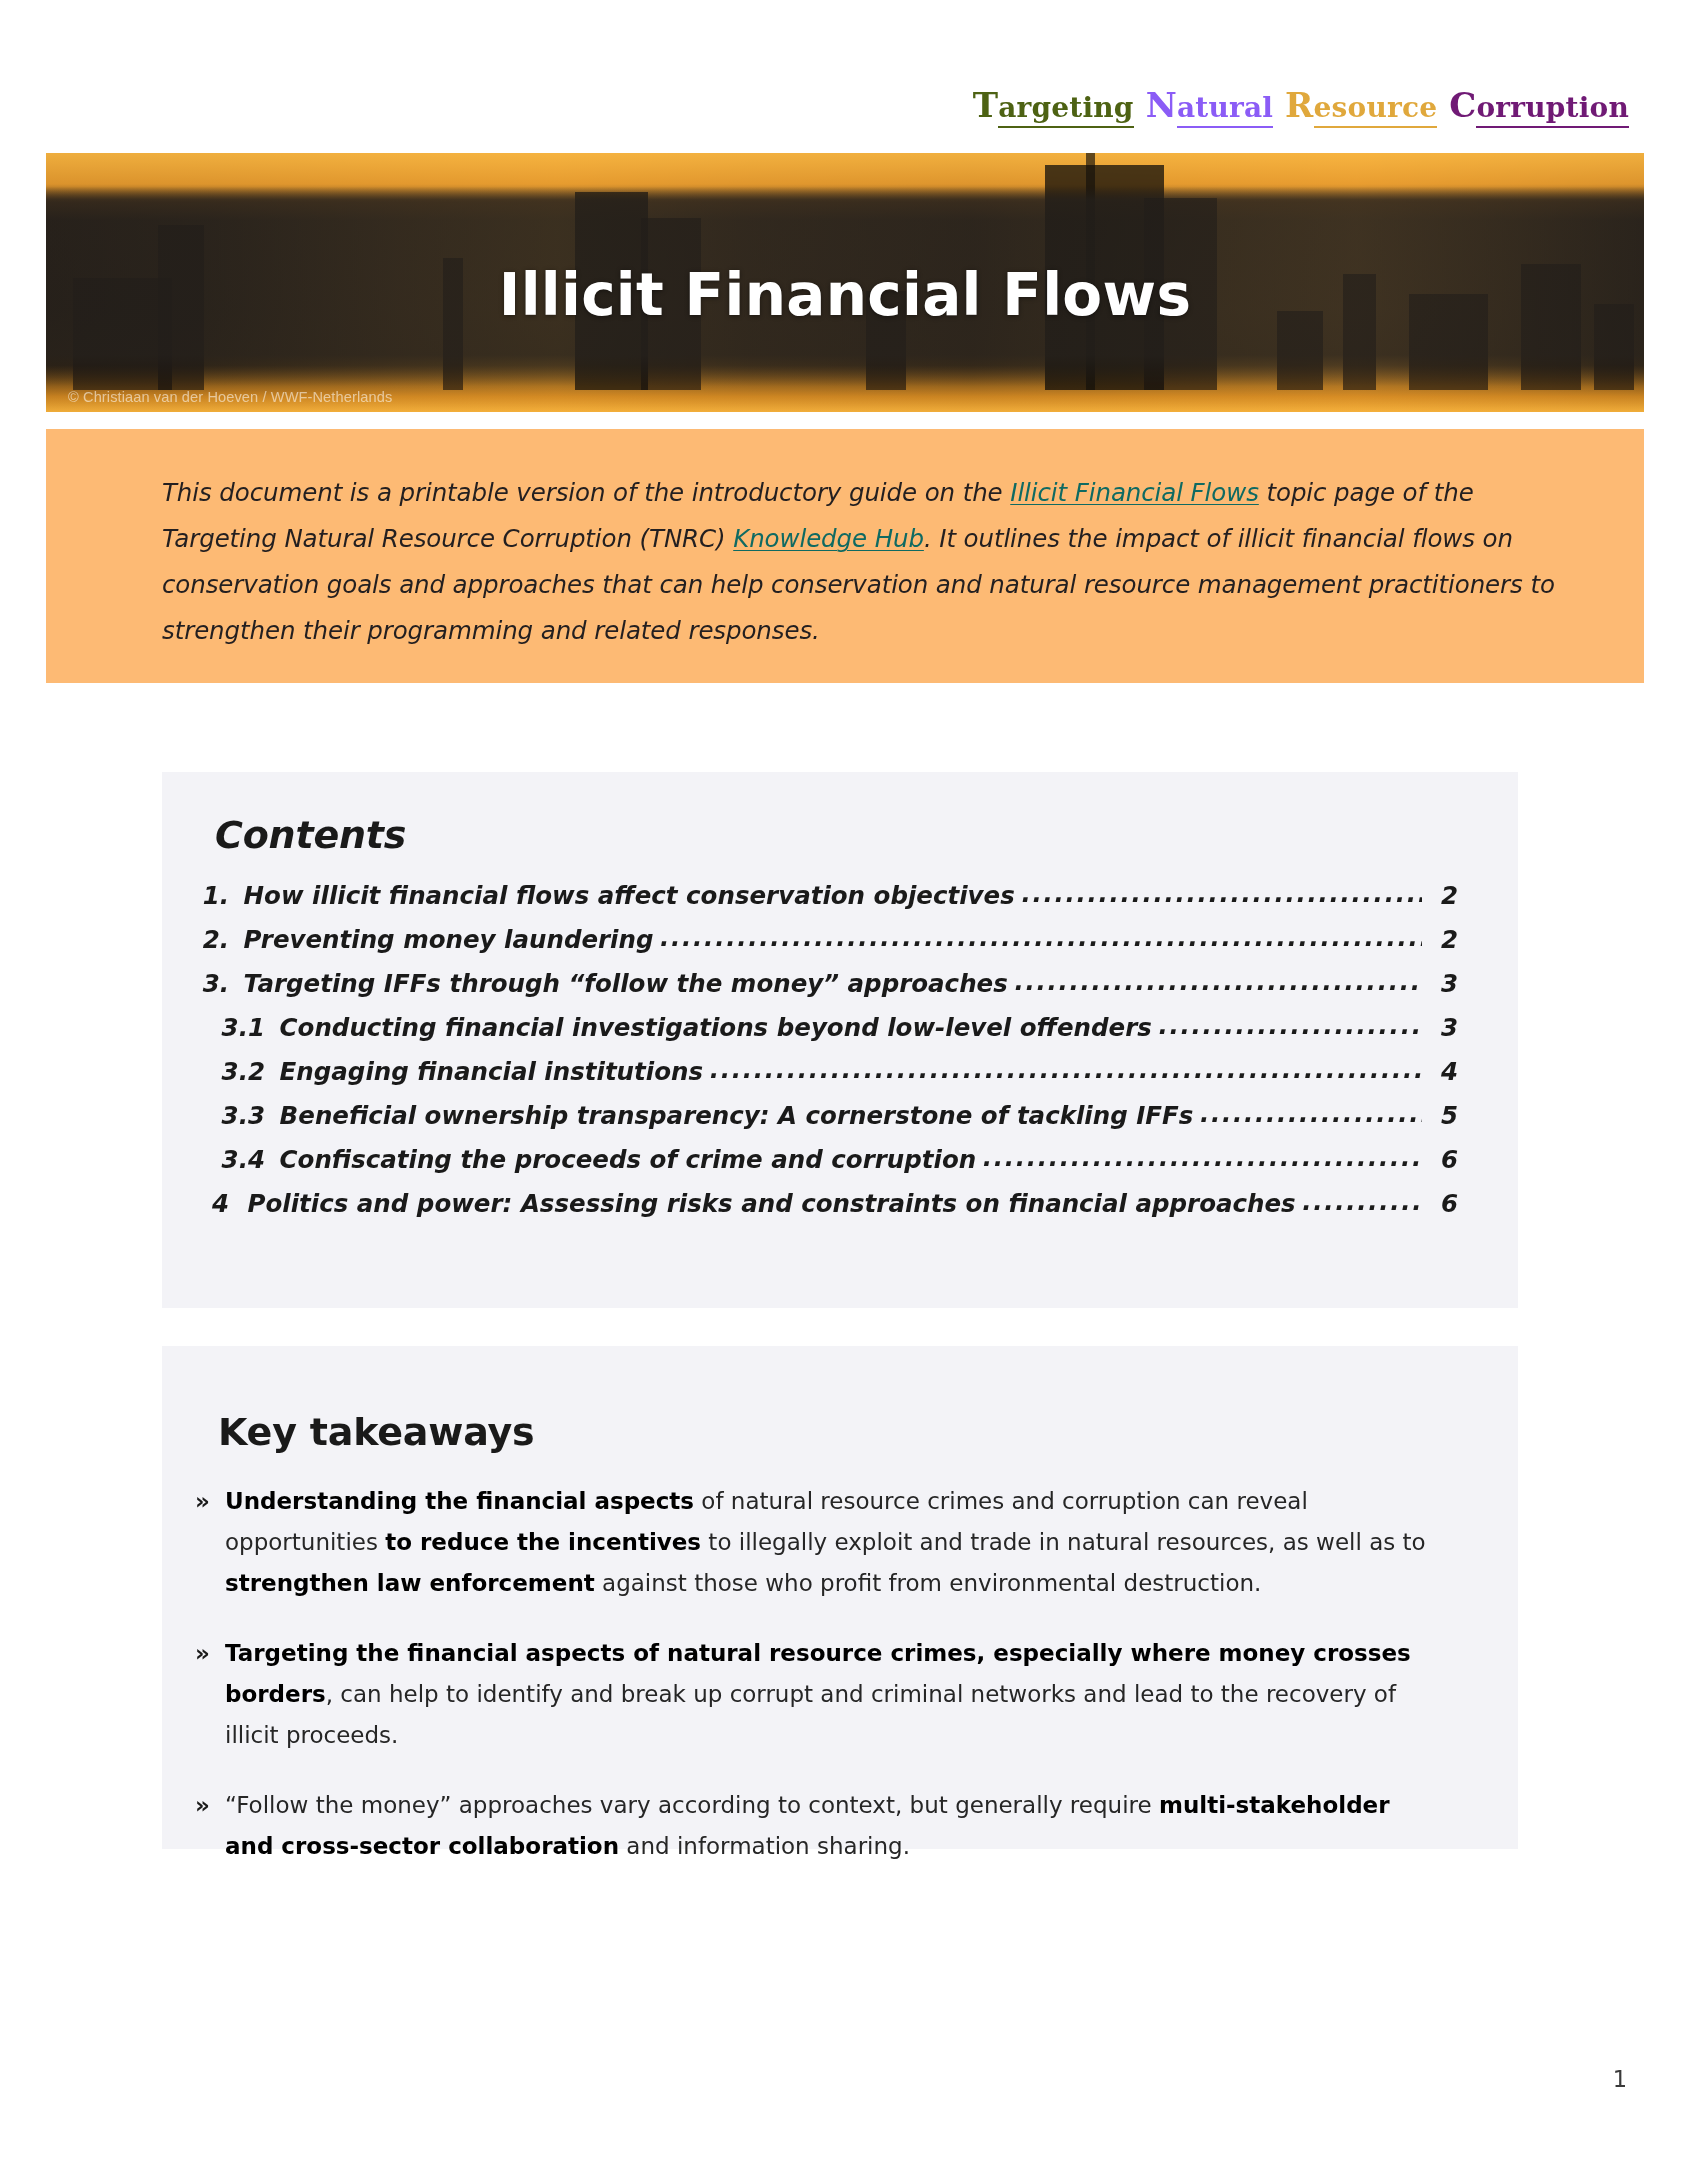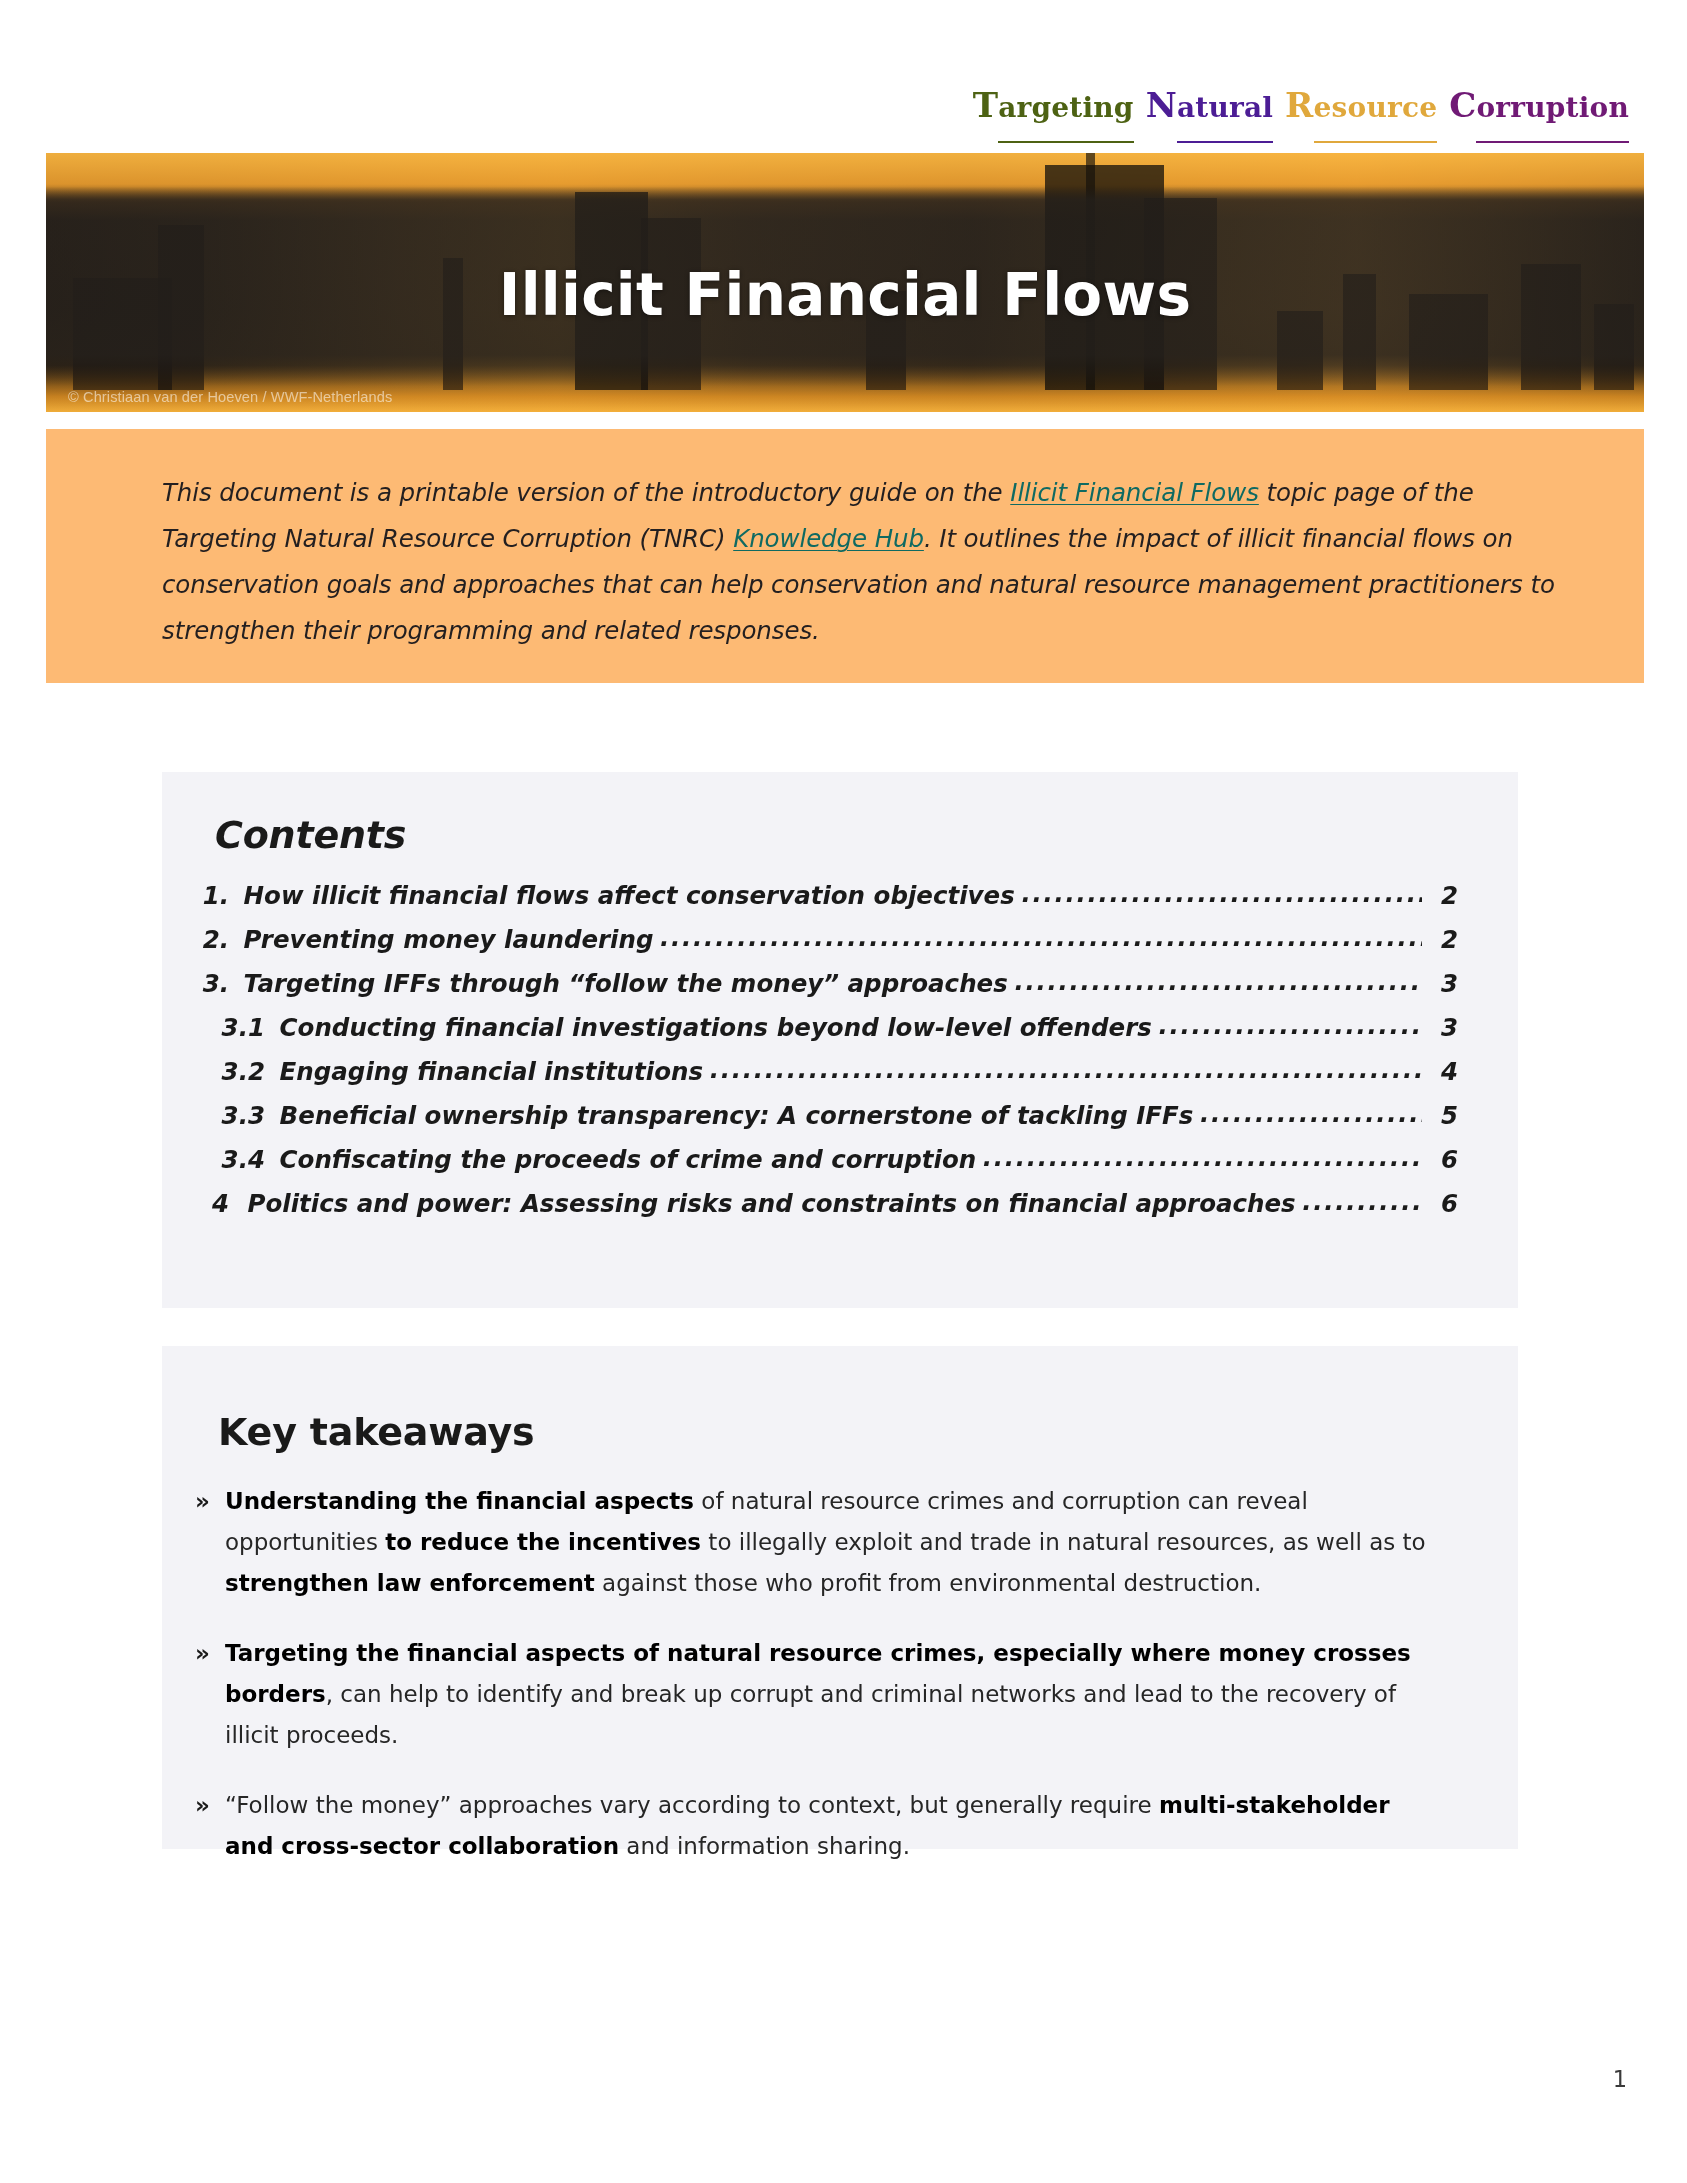--- a/index.html
+++ b/index.html
@@ -31,24 +31,24 @@
     font-size: 28px;
     font-weight: 700;
     letter-spacing: 0.2px;
     white-space: nowrap;
   }
   .brand .word { display: inline-block; margin-left: 12px; }
   .brand .word:first-child { margin-left: 0; }
   .brand .cap { font-size: 34px; font-weight: 700; }
   .brand .rest {
     border-bottom: 2px solid currentColor;
-    padding-bottom: 17px;
+    padding-bottom: 2px;
   }
   .w-targeting { color: #4d6213; }
-  .w-natural   { color: #4c1d95; }
+  .w-natural   { color: #8b5cf6; }
   .w-resource  { color: #e0a83c; }
   .w-corruption{ color: #701a75; }
 
   
   .hero {
     position: absolute;
     left: 46px;
     top: 153px;
     width: 1598px;
     height: 259px;

